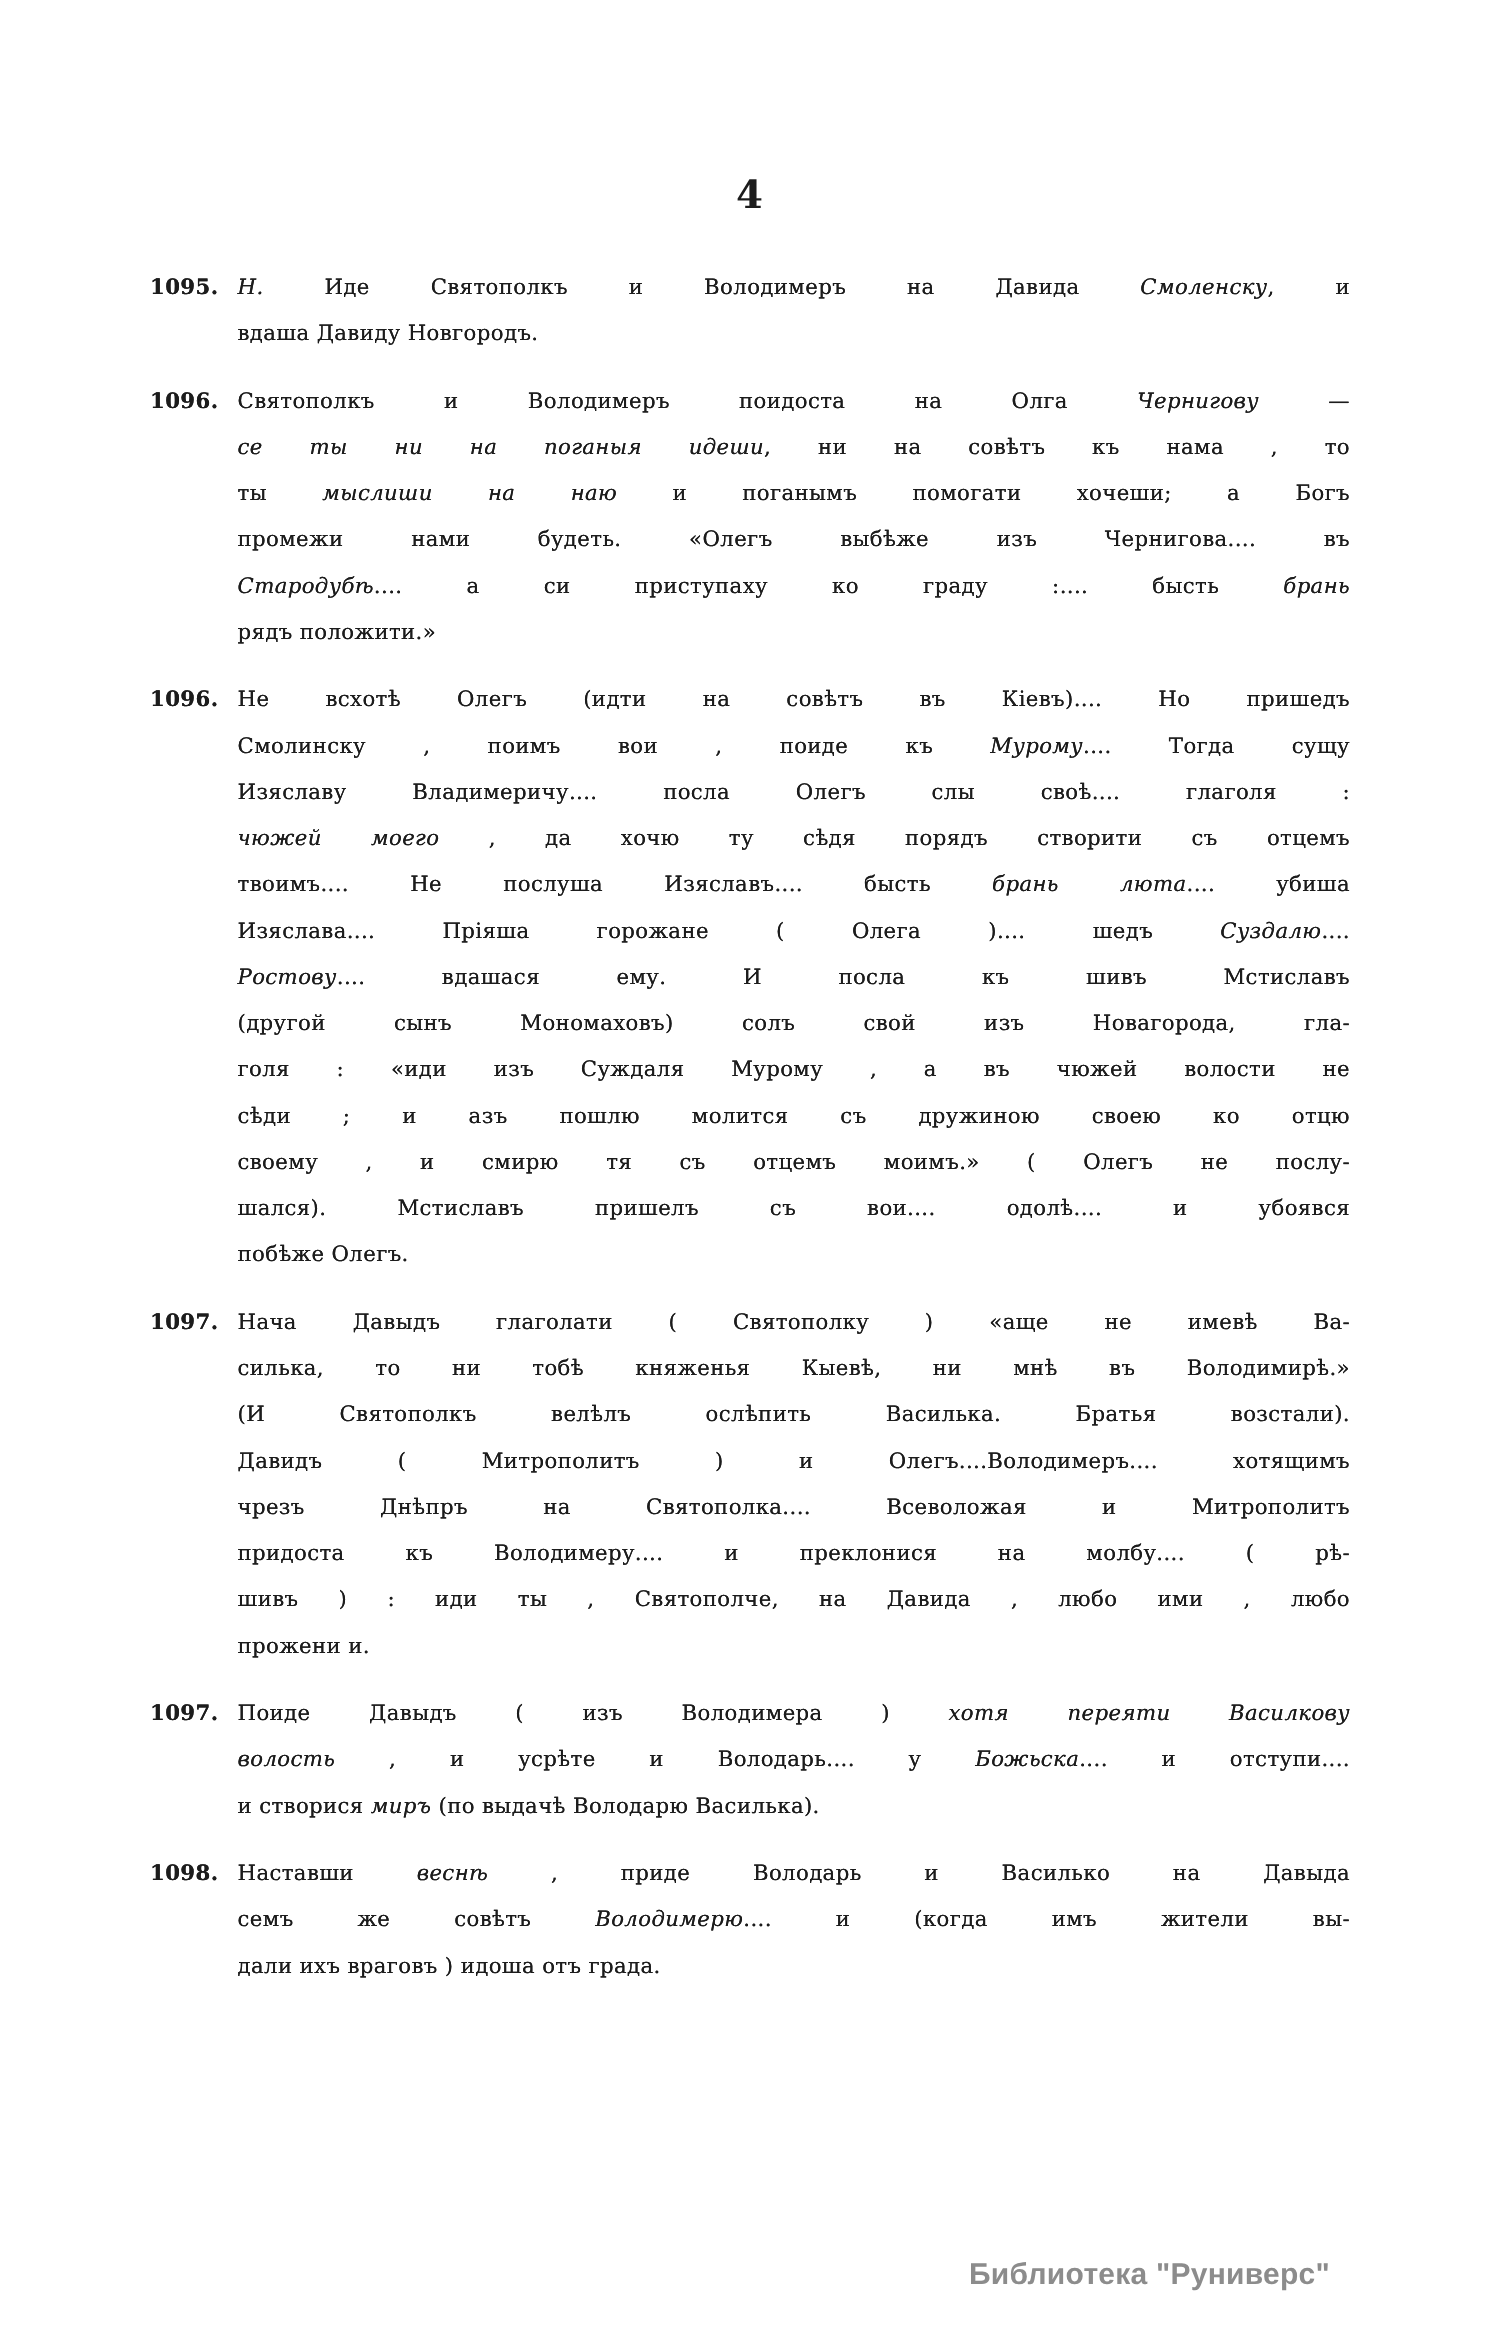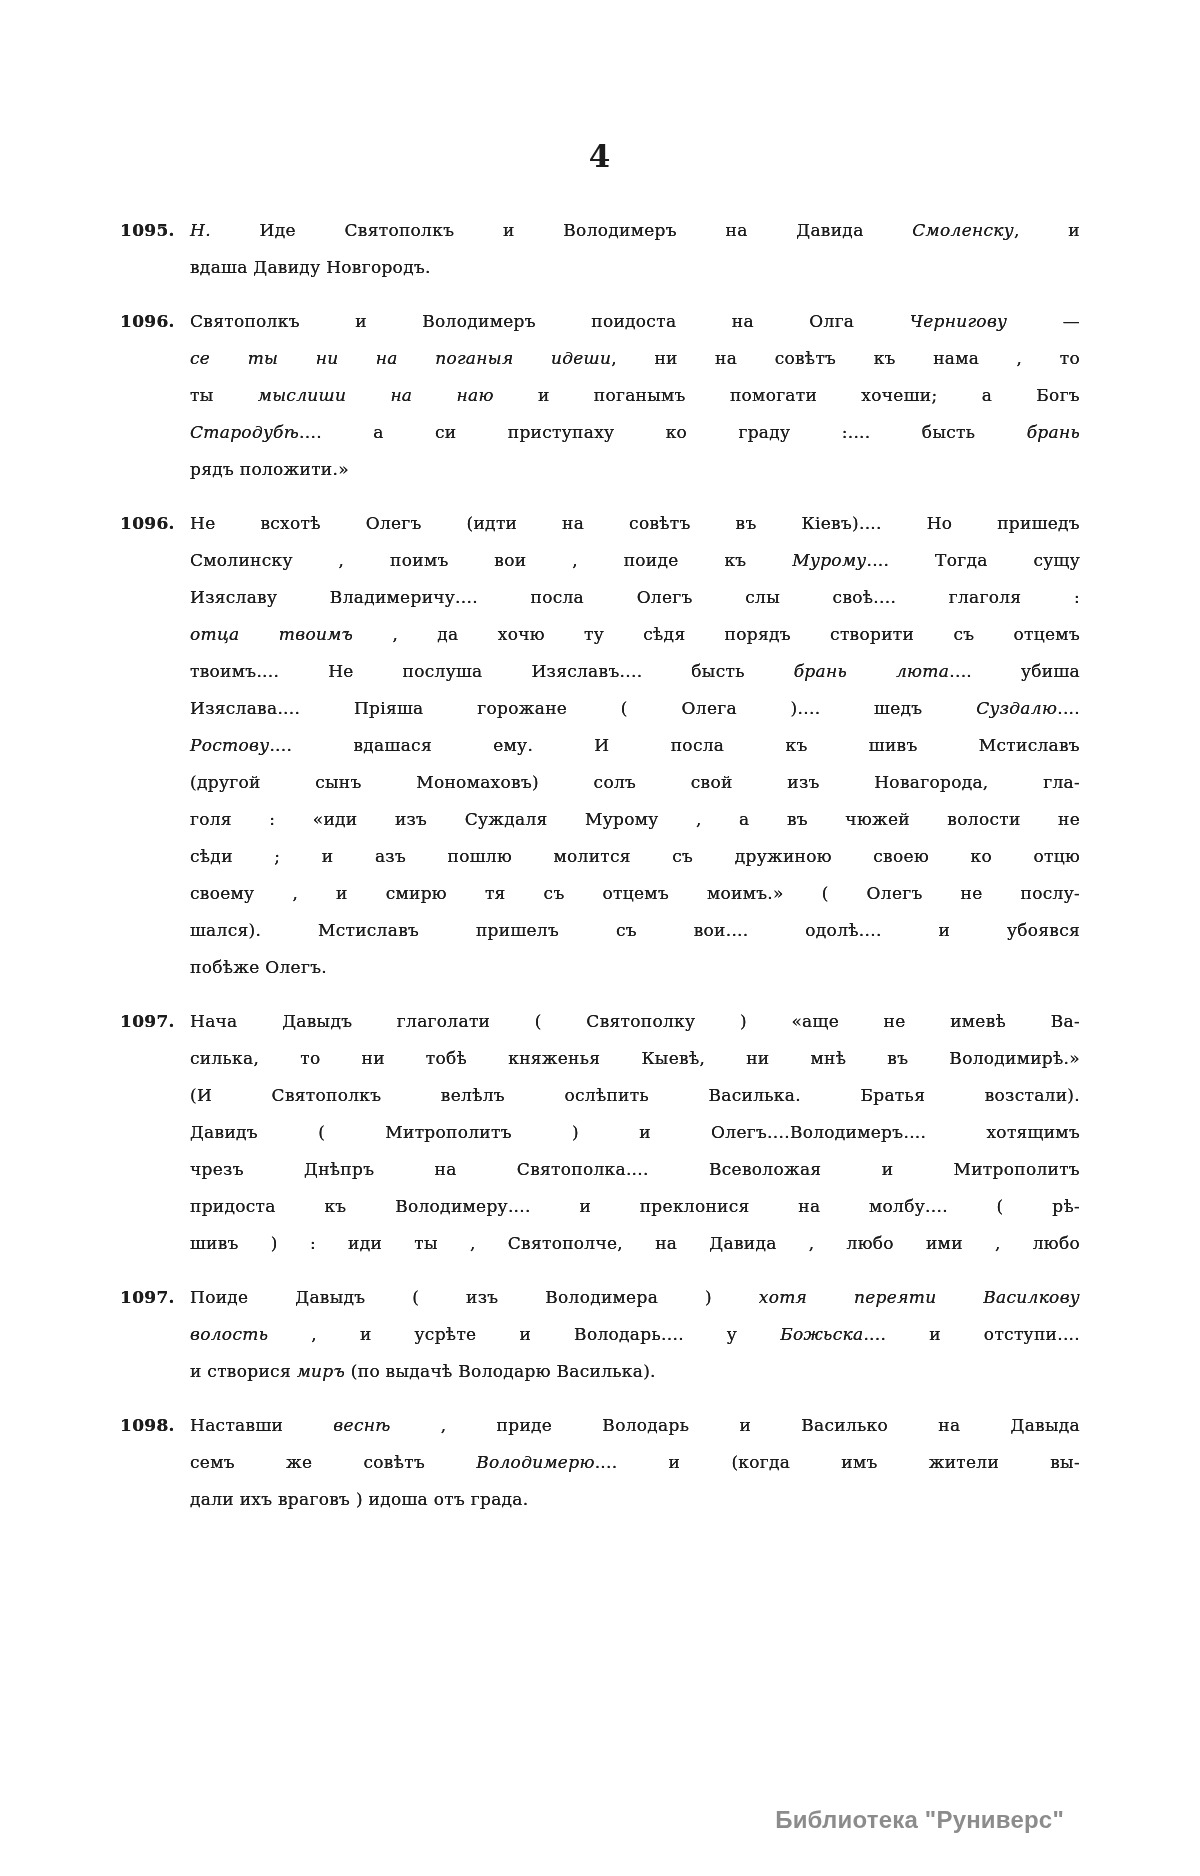--- a/index.html
+++ b/index.html
@@ -79,48 +79,50 @@
       <div class="entry">
         <span class="entry-number">1095.</span>
         <div class="line"><span class="it">Н.</span><span> Иде Святополкъ и Володимеръ на Давида </span><span class="it">Смоленску</span><span>, и</span></div>
         <div class="line last"><span>вдаша Давиду Новгородъ.</span></div>
       </div>
       <div class="entry">
         <span class="entry-number">1096.</span>
         <div class="line"><span>Святополкъ и Володимеръ поидоста на Олга </span><span class="it">Чернигову</span><span> —</span></div>
         <div class="line"><span class="it">се </span><span class="it">ты ни на поганыя идеши</span><span>, ни на совѣтъ къ нама , то</span></div>
         <div class="line"><span>ты </span><span class="it">мыслиши на наю</span><span> и поганымъ помогати хочеши; а Богъ</span></div>
+        <div class="line"><span>промежи нами будеть. «Олегъ выбѣже изъ Чернигова.... въ</span></div>
         <div class="line"><span class="it">Стародубѣ</span><span>.... а си приступаху ко граду :.... бысть </span><span class="it">брань</span></div>
         <div class="line last"><span>рядъ положити.»</span></div>
       </div>
       <div class="entry">
         <span class="entry-number">1096.</span>
         <div class="line"><span>Не всхотѣ Олегъ (идти на совѣтъ въ Кіевъ).... Но пришедъ</span></div>
         <div class="line"><span>Смолинску , поимъ вои , поиде къ </span><span class="it">Мурому</span><span>.... Тогда сущу</span></div>
         <div class="line"><span>Изяславу Владимеричу.... посла Олегъ слы своѣ.... глаголя :</span></div>
-        <div class="line"><span class="it">отца твоимъ</span><span> , да хочю ту сѣдя порядъ створити съ отцемъ</span></div>
+        <div class="line"><span class="it">чюжей моего</span><span> , да хочю ту сѣдя порядъ створити съ отцемъ</span></div>
         <div class="line"><span>твоимъ.... Не послуша Изяславъ.... бысть </span><span class="it">брань люта</span><span>.... убиша</span></div>
         <div class="line"><span>Изяслава.... Пріяша горожане ( Олега ).... шедъ </span><span class="it">Суздалю</span><span>....</span></div>
         <div class="line"><span class="it">Ростову</span><span>.... вдашася ему. И посла къ шивъ Мстиславъ</span></div>
         <div class="line"><span>(другой сынъ Мономаховъ) солъ свой изъ Новагорода, гла-</span></div>
         <div class="line"><span>голя : «иди изъ Суждаля Мурому , а въ чюжей волости не</span></div>
         <div class="line"><span>сѣди ; и азъ пошлю молится съ дружиною своею ко отцю</span></div>
         <div class="line"><span>своему , и смирю тя съ отцемъ моимъ.» ( Олегъ не послу-</span></div>
         <div class="line"><span>шался). Мстиславъ пришелъ съ вои.... одолѣ.... и убоявся</span></div>
         <div class="line last"><span>побѣже Олегъ.</span></div>
       </div>
       <div class="entry">
         <span class="entry-number">1097.</span>
         <div class="line"><span>Нача Давыдъ глаголати ( Святополку ) «аще не имевѣ Ва-</span></div>
         <div class="line"><span>силька, то ни тобѣ княженья Кыевѣ, ни мнѣ въ Володимирѣ.»</span></div>
         <div class="line"><span>(И Святополкъ велѣлъ ослѣпить Василька. Братья возстали).</span></div>
         <div class="line"><span>Давидъ ( Митрополитъ ) и Олегъ....Володимеръ.... хотящимъ</span></div>
         <div class="line"><span>чрезъ Днѣпръ на Святополка.... Всеволожая и Митрополитъ</span></div>
         <div class="line"><span>придоста къ Володимеру.... и преклонися на молбу.... ( рѣ-</span></div>
         <div class="line"><span>шивъ ) : иди ты , Святополче, на Давида , любо ими , любо</span></div>
+        <div class="line last"><span>прожени и.</span></div>
       </div>
       <div class="entry">
         <span class="entry-number">1097.</span>
         <div class="line"><span>Поиде Давыдъ ( изъ Володимера ) </span><span class="it">хотя переяти Василкову</span></div>
         <div class="line"><span class="it">волость</span><span> , и усрѣте и Володарь.... у </span><span class="it">Божьска</span><span>.... и отступи....</span></div>
         <div class="line last"><span>и створися </span><span class="it">миръ</span><span> (по выдачѣ Володарю Василька).</span></div>
       </div>
       <div class="entry">
         <span class="entry-number">1098.</span>
         <div class="line"><span>Наставши </span><span class="it">веснѣ</span><span> , приде Володарь и Василько на Давыда</span></div>

